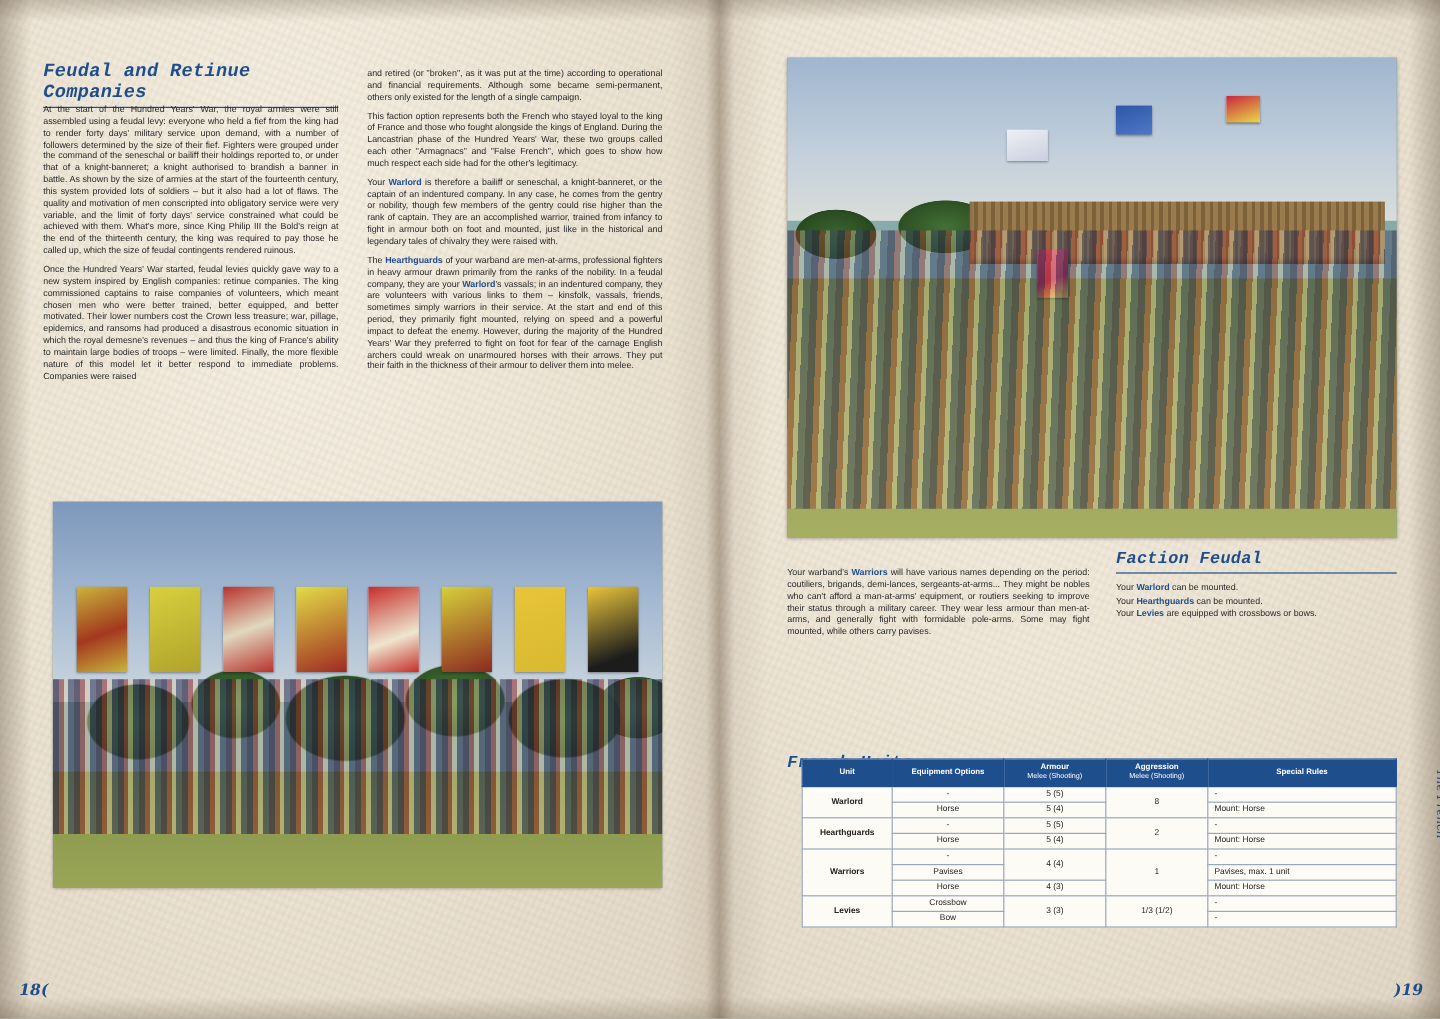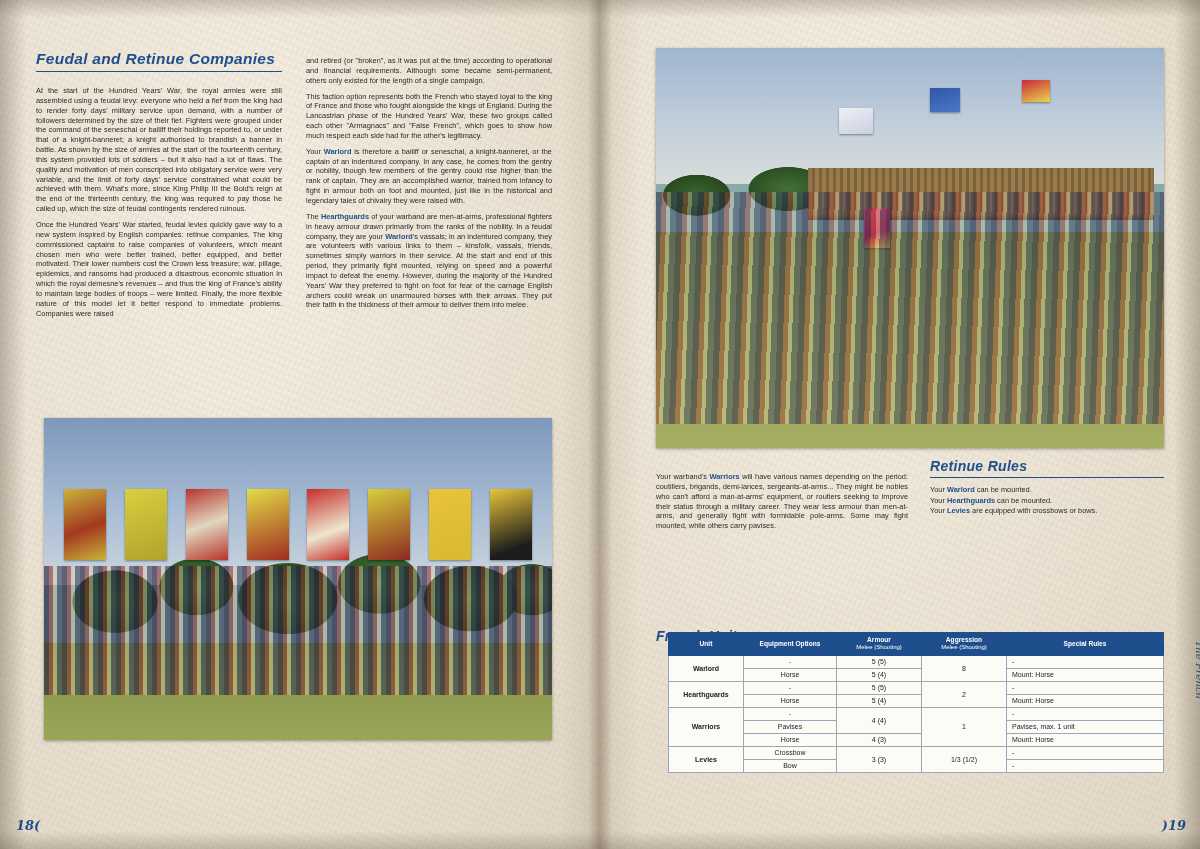--- a/index.html
+++ b/index.html
@@ -60,21 +60,21 @@
     background: linear-gradient(to bottom, rgba(60,45,30,0.22), rgba(60,45,30,0));
     pointer-events: none;
   }
   .edge-shadow-b {
     position: absolute; left: 0; bottom: 0; height: 18px; width: 1200px;
     background: linear-gradient(to top, rgba(60,45,30,0.22), rgba(60,45,30,0));
     pointer-events: none;
   }
 
   h2.section-head {
-    font-family: Liberation Sans, sans-serif;
+    font-family: Liberation Mono, monospace;
     font-weight: 700;
     font-size: 15.5px;
     color: #1f4e8c;
     margin: 0 0 6px 0;
     letter-spacing: 0.3px;
     font-style: italic;
     border-bottom: 1.5px solid #1f4e8c;
     padding-bottom: 3px;
   }
   h2.section-head.noline { border-bottom: none; }
@@ -286,21 +286,21 @@
     <div class="flag" style="left:72%; top:8%; width:28px; height:22px; background:linear-gradient(160deg,#c9283c 0%, #e8d84a 100%);"></div>
     <div class="flag" style="left:41%; top:40%; width:26px; height:40px; background:linear-gradient(160deg,#d94a6a 0%, #c62e55 60%, #e8d84a 100%);"></div>
     <div class="figs"></div>
   </div>
 
   <div class="body-col" style="left:656px; top:472px; width:252px;">
     <p>Your warband's <span class="kw">Warriors</span> will have various names depending on the period: coutiliers, brigands, demi-lances, sergeants-at-arms... They might be nobles who can't afford a man-at-arms' equipment, or routiers seeking to improve their status through a military career. They wear less armour than men-at-arms, and generally fight with formidable pole-arms. Some may fight mounted, while others carry pavises.</p>
   </div>
 
   <div class="faction-rules" style="left:930px; top:458px; width:234px;">
-    <h2 class="section-head" style="font-size:14px; margin-bottom:7px;">Retinue Rules</h2>
+    <h2 class="section-head" style="font-size:14px; margin-bottom:7px;">Faction Feudal</h2>
     <div class="line">Your <span class="kw">Warlord</span> can be mounted.</div>
     <div class="line">Your <span class="kw">Hearthguards</span> can be mounted.</div>
     <div class="line">Your <span class="kw">Levies</span> are equipped with crossbows or bows.</div>
   </div>
 
   <h2 class="section-head noline" style="position:absolute; left:656px; top:628px; width:250px; font-size:14px;">French Units</h2>
 
   <table class="units-table" style="left:668px; top:632px; width:496px;">
     <thead>
       <tr>

